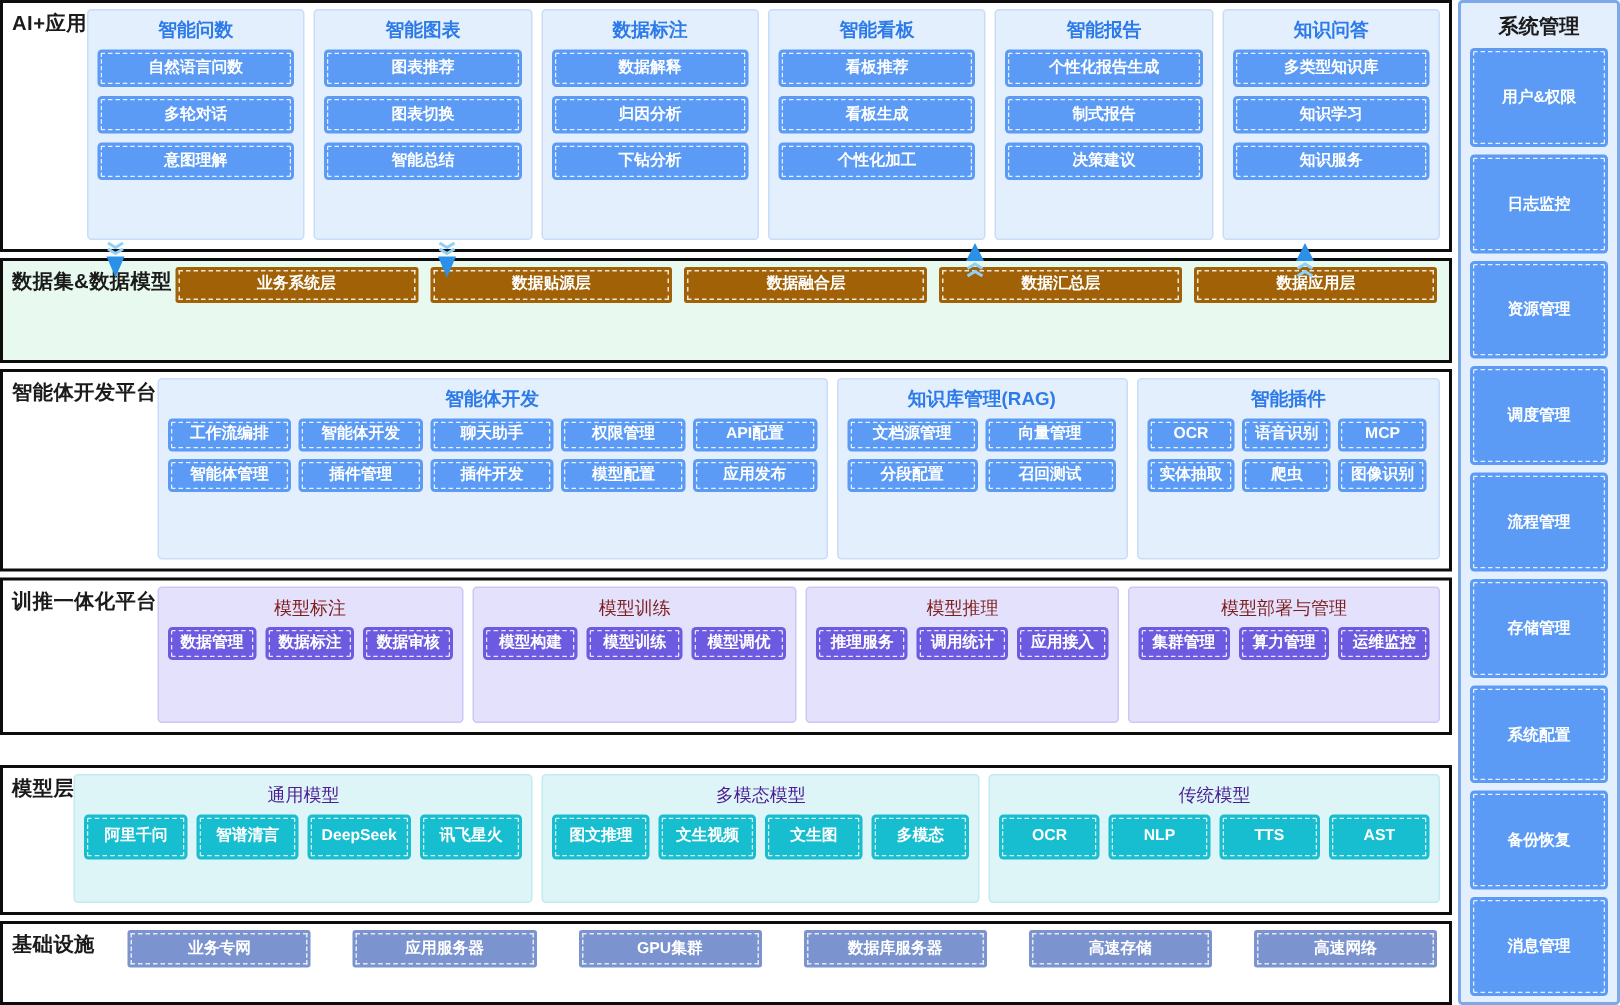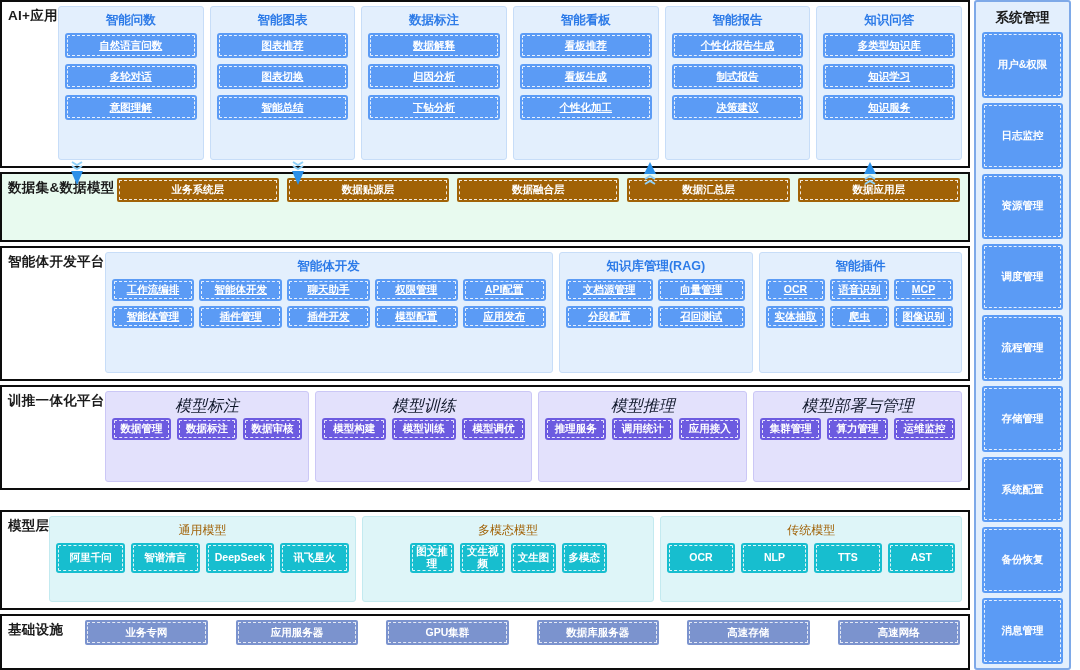--- a/index.html
+++ b/index.html
@@ -98,21 +98,20 @@
 
   
   .blue-group  { background:#E3EFFD; border:1px solid #C7DDF8; }
   .blue-group > .group-title { color:#2D7BE8; font-size:12.5px; }
   .blue-group .chips { flex-direction: column; flex-wrap: nowrap; gap:6px; justify-content:flex-start; }
   .chip-blue {
     background:#5B9BF5;
     outline:1px dashed rgba(255,255,255,.85);
     width:100%;
     height:25px;
-    text-decoration:underline;
   }
 
   
   #layer-data .layer-title { color:#1b1b1b; }
   #layer-data .layer-body { gap:8px; padding: 0 2px; }
   .chip-green {
     background:#a16207;
     outline:1px dashed rgba(255,255,255,.85);
     flex:1;
     height:24px;
@@ -125,68 +124,68 @@
   #grp-rag          { flex: 2.10; }
   #grp-plugin       { flex: 2.20; }
   #layer-agent .chip-blue { height:22px; width:auto; }
   #layer-agent .chips { flex-direction: row; flex-wrap: wrap; gap:5px; }
   #grp-agent-dev .chip { width: calc(20% - 4px); }
   #grp-rag .chip { width: calc(50% - 3px); }
   #grp-plugin .chip { width: calc(33.333% - 4px); }
 
   
   .purple-group { background:#E3E1FC; border:1px solid #CBC7F6; }
-  .purple-group > .group-title { color:#0f172a; font-weight:normal; font-size:16px;font-style:italic; }
+  .purple-group > .group-title { color:#7f1d1d; font-weight:normal; font-size:12px; }
   .chip-purple {
     background:#6C5BE0;
     outline:1px dashed rgba(255,255,255,.85);
     height:22px;
     flex:1;
     min-width:0;
   }
   #layer-train .chips { flex-wrap: nowrap; gap:6px; }
   #grp-label   { flex: 2.30; }
   #grp-train   { flex: 2.45; }
   #grp-infer   { flex: 2.35; }
   #grp-deploy  { flex: 2.35; }
 
   
   .teal-group { background:#DEF5F8; border:1px solid #C3EAF0; }
-  .teal-group > .group-title { color:#a16207; font-weight:normal; font-size:12px; }
+  .teal-group > .group-title { color:#4c1d95; font-weight:normal; font-size:12px; }
   .chip-teal {
     background:#17BECF;
     outline:1px dashed rgba(255,255,255,.85);
     height:30px;
     flex:1;
     min-width:0;
   }
   #layer-model .chips { flex-wrap: nowrap; gap:6px; }
   #grp-general { flex: 3.15; }
-  #grp-multi   { flex: 3.00; align-items: center; }
+  #grp-multi   { flex: 3.00; }
   #grp-trad    { flex: 3.10; }
 
   
   #layer-infra .layer-body { gap:8px; padding:0 2px; }
   .chip-infra {
     background:#7B93CE;
     outline:1px dashed rgba(255,255,255,.8);
     flex:1;
     height:25px;
     border-radius:2px;
     color:#fff;
     margin-left:20px;
   }
 
   
   .arrow { position:absolute; width:18px; height:26px; pointer-events:none; }
   .arrow svg { display:block; }
 
   
   #sidebar {
-    width: 97px;
+    width: 108px;
     height: 670px;
     background: #E3EFFD;
     border: 2px solid #7EA9E8;
     border-radius: 3px;
     padding: 4px 6px 4px 6px;
     display: flex;
     flex-direction: column;
   }
   #sidebar-title {
     text-align:center;

